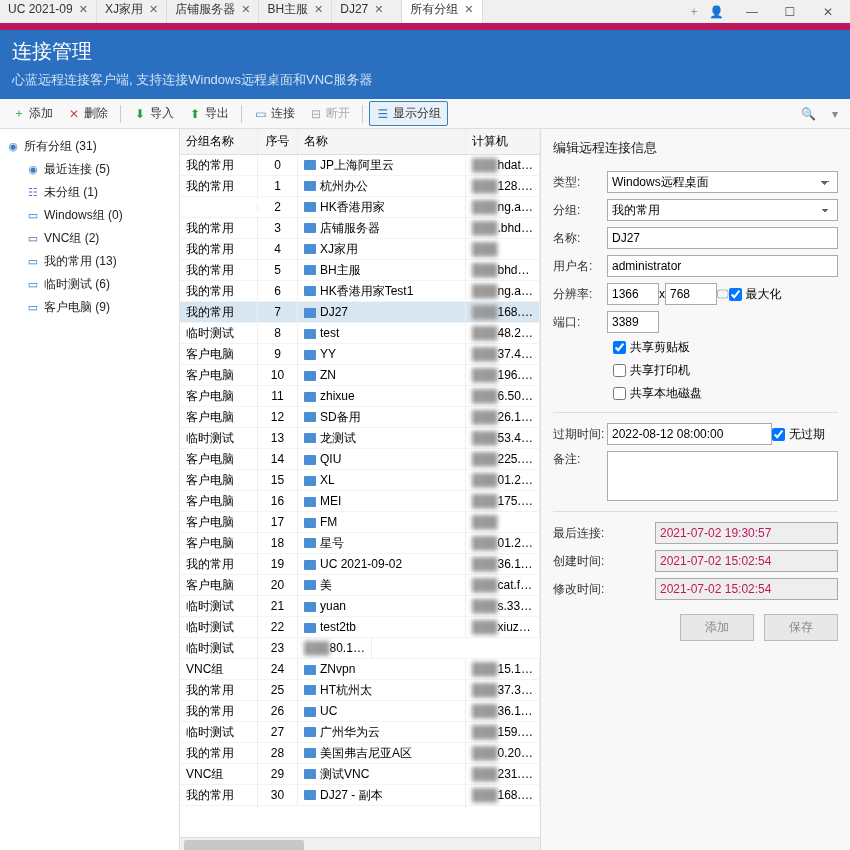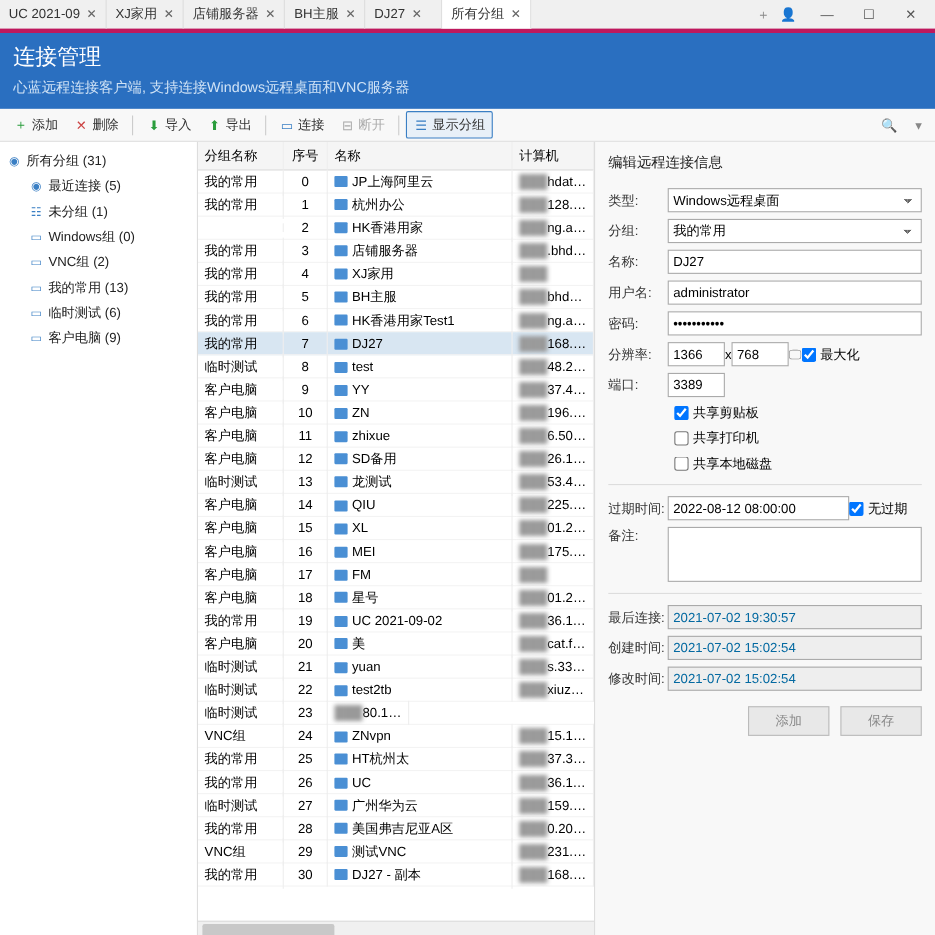--- a/index.html
+++ b/index.html
@@ -1,17 +1,17 @@
 <!DOCTYPE html>
 <html><head>
 <meta charset="utf-8">
 <style>
 * { margin: 0; padding: 0; box-sizing: border-box; font-family: "Microsoft YaHei", "Segoe UI", sans-serif; font-size: 12px; }
 body { width: 850px; height: 850px; background: #f0f0f0; overflow: hidden; }
-.titlebar { height: 30px; background: #f0f0f0; display: flex; align-items: center; border-bottom: 4px solid #be185d; }
+.titlebar { height: 30px; background: #f0f0f0; display: flex; align-items: center; border-bottom: 7px solid #be185d; }
 .tabs { display: flex; flex: 1; height: 100%; align-items: flex-end; }
 .tab { padding: 0 8px; height: 28px; display: flex; align-items: center; gap: 6px; border-right: 1px solid #ddd; cursor: pointer; color: #333; min-width: 70px; }
 .tab.active { background: #fff; border-top: 1px solid #ccc; }
 .tab-close { color: #666; font-size: 11px; }
 .tab-add { width: 30px; display: flex; align-items: center; justify-content: center; color: #888; height: 28px; cursor: pointer; }
 .winbtns { display: flex; align-items: center; gap: 2px; padding-right: 4px; }
 .winbtn { width: 36px; height: 28px; display: flex; align-items: center; justify-content: center; cursor: pointer; color: #555; }
 .user-icon { color: #d9534f; margin-right: 8px; }
 .header { background: linear-gradient(#2a6fc0, #2a6fc0); color: #fff; padding: 8px 12px 10px; }
 .header-title { font-size: 20px; font-weight: normal; margin-bottom: 6px; }
@@ -40,21 +40,21 @@
 .scroll-thumb { position: absolute; left: 4px; top: 2px; width: 120px; height: 12px; background: #c8c8c8; border-radius: 2px; }
 .detail-panel { width: 310px; background: #f8f8f8; border-left: 1px solid #ddd; padding: 10px 12px; overflow-y: auto; }
 .detail-title { font-size: 13px; color: #222; margin-bottom: 14px; }
 .frow { display: flex; align-items: center; margin-bottom: 6px; gap: 0; }
 .flabel { width: 54px; color: #333; text-align: left; }
 .finput, .fselect { flex: 1; border: 1px solid #aaa; background: #fff; padding: 2px 4px; height: 22px; font-size: 12px; }
 .fselect { appearance: none; background-image: linear-gradient(45deg, transparent 50%, #666 50%), linear-gradient(135deg, #666 50%, transparent 50%); background-position: calc(100% - 12px) 9px, calc(100% - 8px) 9px; background-size: 4px 4px; background-repeat: no-repeat; }
 .spin { width: 52px; border: 1px solid #aaa; background: #fff; padding: 2px 4px; height: 22px; }
 .cbx { display: flex; align-items: center; gap: 4px; cursor: pointer; }
 .cbx input { width: 13px; height: 13px; }
-.readonly { background: #eee; color: #0369a1; }
+.readonly { background: #eee; color: #be185d; margin-left: 48px; }
 .btn-row { display: flex; justify-content: flex-end; gap: 10px; margin-top: 14px; }
 .btn { padding: 4px 24px; border: 1px solid #bbb; background: #e8e8e8; color: #888; cursor: pointer; }
 .hr { border: none; border-top: 1px solid #ddd; margin: 10px 0; }
 </style>
 </head>
 <body>
 
 <div class="titlebar">
   <div class="tabs" id="tabstrip">
       <div class="tab">
@@ -380,24 +380,20 @@
         <span class="flabel">分组:</span>
         <select class="fselect"><option>我的常用</option></select>
       </div>
     <div class="frow">
         <span class="flabel">名称:</span>
         <input class="finput" value="DJ27" style="">
       </div>
     <div class="frow">
         <span class="flabel">用户名:</span>
         <input class="finput" value="administrator" style="">
-      </div>
-    <div class="frow">
-        <span class="flabel">密码:</span>
-        <input class="finput" type="password" value="***********" style="">
       </div>
     <div class="frow">
       <span class="flabel">分辨率:</span>
       <input class="spin" type="number" value="1366" style="">
       <span>x</span>
       <input class="spin" type="number" value="768" style="">
       <span style="color:#888">🖵</span>
       <label class="cbx">
           <input type="checkbox" checked="" style="">
           <span>最大化</span>

